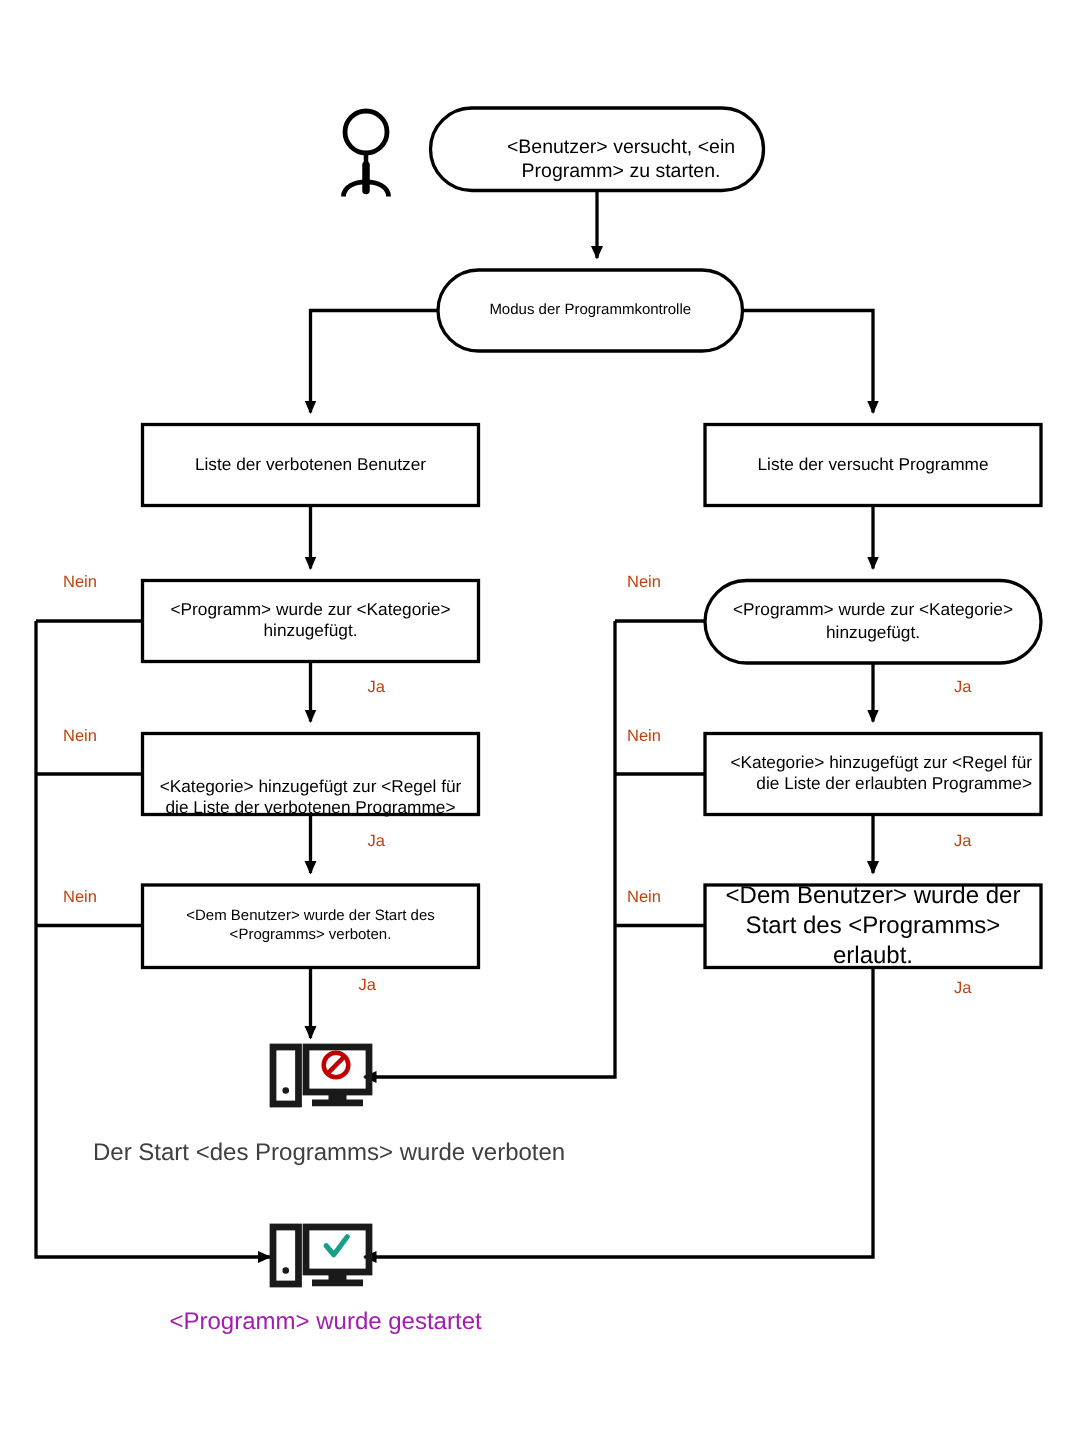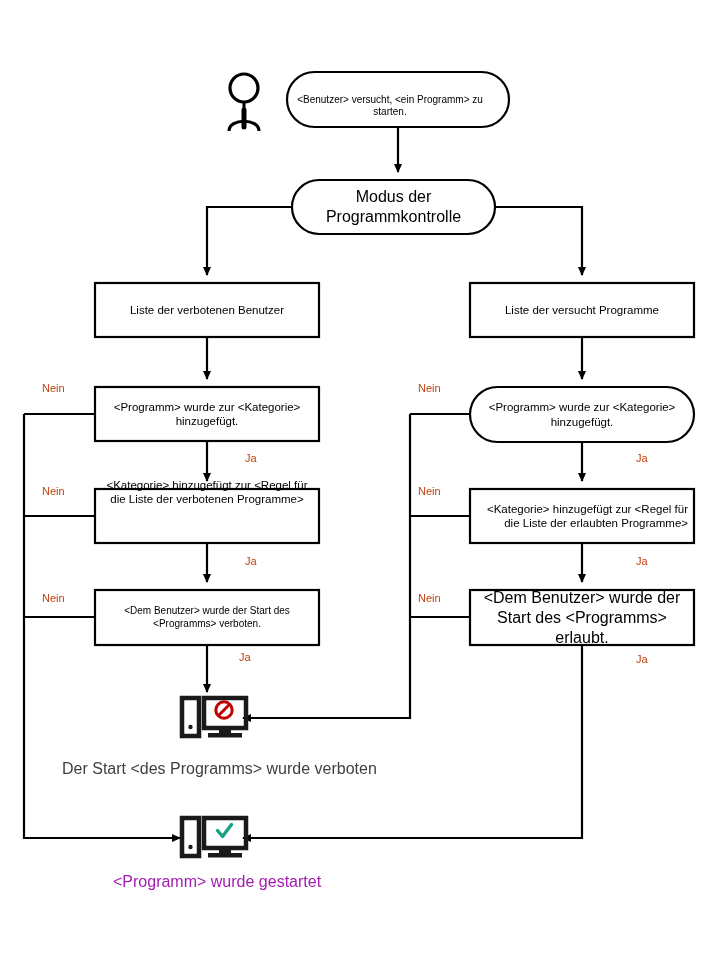--- a/index.html
+++ b/index.html
@@ -132,33 +132,33 @@
     <g>
       <rect x="182" y="818" width="17" height="38" fill="none" stroke="#1a1a1a" stroke-width="4.5"></rect>
       <circle cx="190.5" cy="847" r="2.2" fill="#1a1a1a"></circle>
       <rect x="204" y="818" width="42" height="30" fill="none" stroke="#1a1a1a" stroke-width="4.5"></rect>
       <rect x="219" y="848" width="12" height="6" fill="#1a1a1a"></rect>
       <rect x="208" y="853" width="34" height="4.5" fill="#1a1a1a"></rect>
       <path d="M217.5,830.5 L222.5,836.5 L231.5,824.5" fill="none" stroke="#16a085" stroke-width="3.4" stroke-linecap="round" stroke-linejoin="round"></path>
     </g>
   </svg>
 
-  <div class="node-text" style="left:289px; top:72px; width:202px; height:68px; font-size:10px;">&lt;Benutzer&gt; versucht, &lt;ein Programm&gt;  zu starten.</div>
+  <div class="node-text" style="left:313px; top:72px; width:202px; height:68px; font-size:13px;">&lt;Benutzer&gt; versucht, &lt;ein Programm&gt;  zu starten.</div>
 
-  <div class="node-text" style="left:296px; top:180px; width:195px; height:54px; font-size:16px;">Modus der Programmkontrolle</div>
+  <div class="node-text" style="left:296px; top:180px; width:195px; height:54px; font-size:10px;">Modus der Programmkontrolle</div>
 
   <div class="node-text" style="left:99px; top:283px; width:216px; height:54px; font-size:11.5px;">Liste der verbotenen Benutzer</div>
 
   <div class="node-text" style="left:474px; top:283px; width:216px; height:54px; font-size:11.5px;">Liste der versucht Programme</div>
 
   <div class="node-text" style="left:103px; top:387px; width:208px; height:54px; font-size:11.5px;">&lt;Programm&gt;  wurde zur &lt;Kategorie&gt; hinzugefügt.</div>
 
   <div class="node-text" style="left:484px; top:387px; width:196px; height:55px; font-size:11.5px;">&lt;Programm&gt;  wurde zur &lt;Kategorie&gt; hinzugefügt.</div>
 
-  <div class="node-text" style="left:101px; top:465px; width:212px; height:54px; font-size:11.5px;">&lt;Kategorie&gt; hinzugefügt zur &lt;Regel für die Liste der verbotenen Programme&gt;</div>
+  <div class="node-text" style="left:101px; top:505px; width:212px; height:54px; font-size:11.5px;">&lt;Kategorie&gt; hinzugefügt zur &lt;Regel für die Liste der verbotenen Programme&gt;</div>
 
   <div class="node-text" style="left:476px; top:489px; width:212px; height:54px; font-size:11.5px;text-align:right;">&lt;Kategorie&gt; hinzugefügt zur &lt;Regel für die Liste der erlaubten Programme&gt;</div>
 
   <div class="node-text" style="left:101px; top:590px; width:212px; height:55px; font-size:10px;">&lt;Dem Benutzer&gt; wurde der Start des &lt;Programms&gt;  verboten.</div>
 
   <div class="node-text" style="left:476px; top:590px; width:212px; height:55px; font-size:16px;">&lt;Dem Benutzer&gt; wurde der Start des &lt;Programms&gt;  erlaubt.</div>
 
   <div class="edge-label" style="left:42px; top:382px;">Nein</div>
   <div class="edge-label" style="left:42px; top:485px;">Nein</div>
   <div class="edge-label" style="left:42px; top:592px;">Nein</div>

